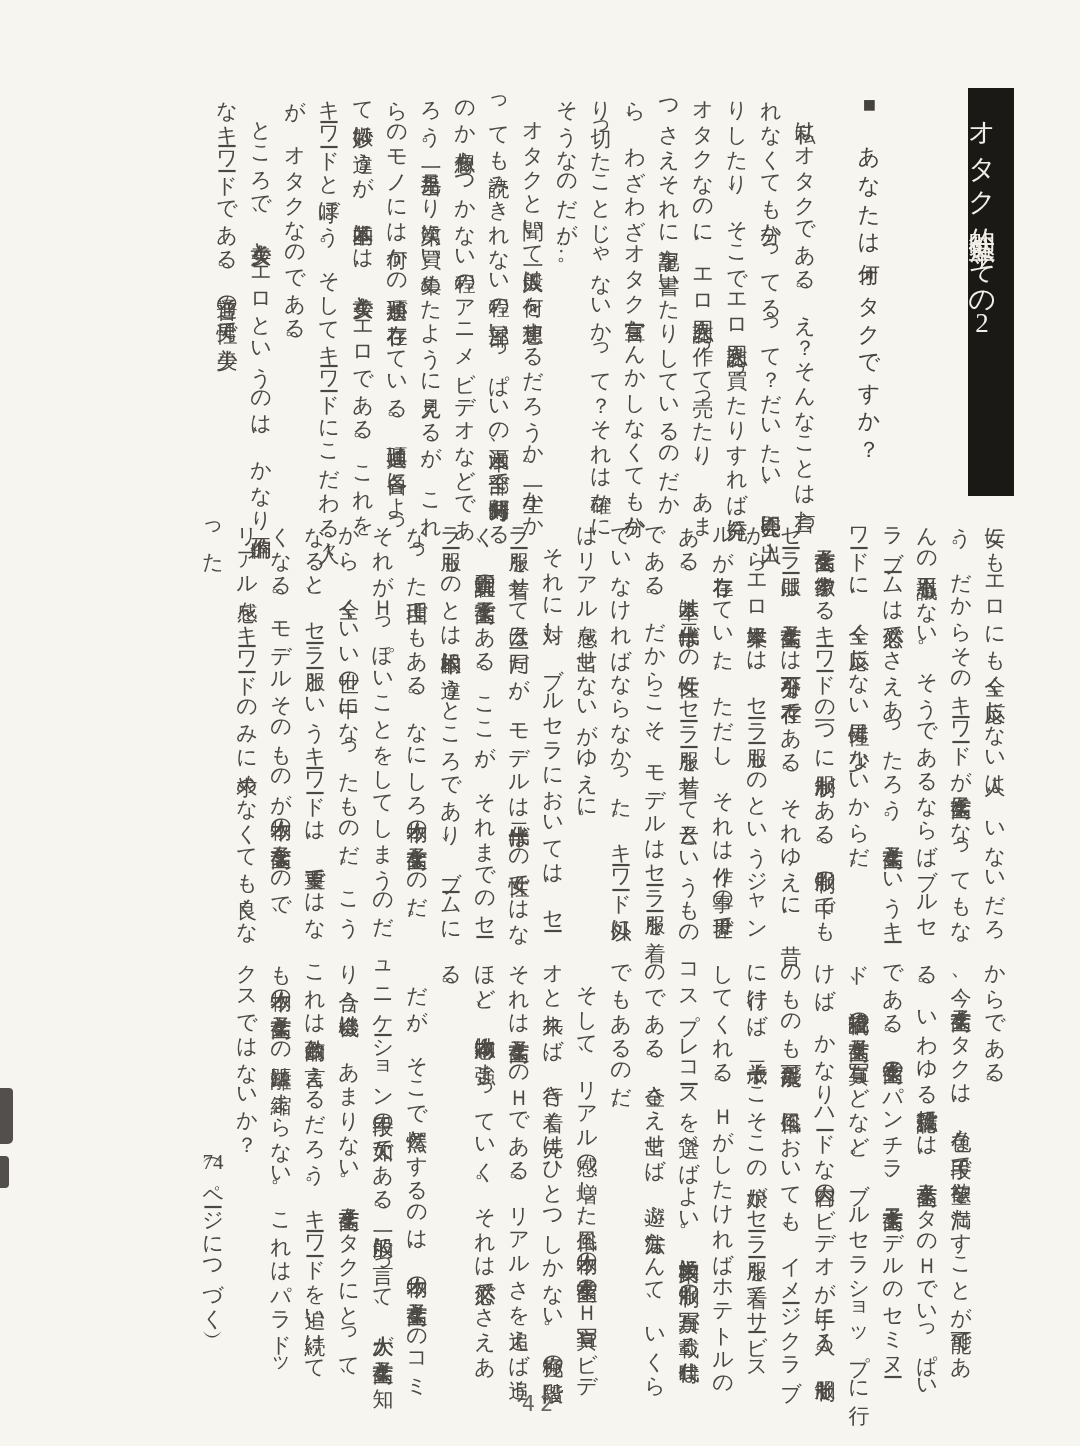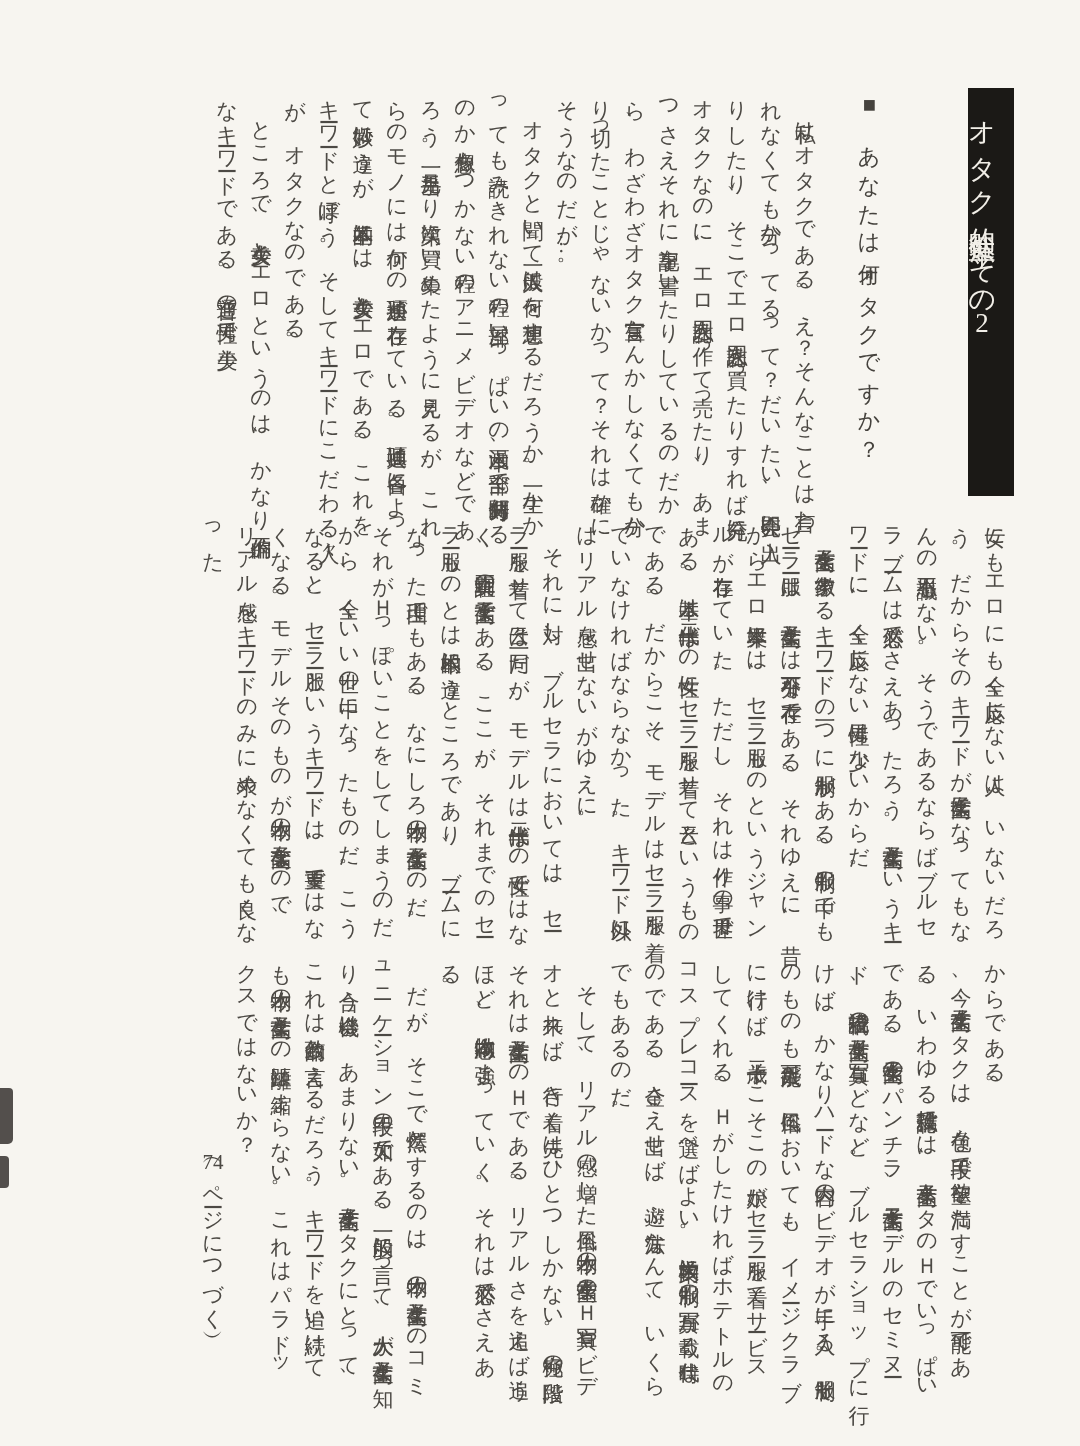--- a/index.html
+++ b/index.html
@@ -85,17 +85,18 @@
   </div>
 
   <div class="band band-3">
     <p class="seg">からである。</p>
     <p class="seg indent">今、女子高生オタクは、色々な手段で欲望を満たすことが可能である。いわゆる投稿雑誌では、女子高生ネタのＨでいっぱいである。女子高生のパンチラ、女子高生モデルのセミヌード、読者投稿の女子高生Ｈ写真などなど。ブルセラショップに行けば、かなりハードな内容のビデオが手に入る。制服そのものも入手可能だ。風俗においても、イメージクラブに行けば、二十歳そこそこの娘がセーラー服を着てサービスしてくれる。Ｈがしたければホテトルのコスプレコースを選べばよい。学校案内に制服の写真が載る時代なのである。金さえ出せば、遊ぶ方法なんて、いくらでもあるのだ。</p>
     <p class="seg indent">そして、リアル感の増した風俗、本物の女子高生のＨ写真やビデオと来れば、行き着く先はひとつしかない。究極の段階、それは女子高生とのＨである。リアルさを追えば追うほど、本物志向は強まっていく。それは必然でさえある。</p>
     <p class="seg indent">だが、そこで愕然とするのは、本物の女子高生とのコミュニケーション手段の欠如である。一般的に言って、大人が女子高生と知り合う機会は、あまりない。女子高生オタクにとって、これは致命的と言えるだろう。キーワードを追い続けても本物の女子高生との距離は縮まらない。これはパラドックスではないか？</p>
     <p class="seg note"><span>（</span><span class="tcy">74</span><span>ページにつづく）</span></p>
   </div>
 
+  <div class="page-number">42</div>
 
   <div class="smudge smudge-1"></div>
   <div class="smudge smudge-2"></div>
 
 </div>
 
 </body></html>

